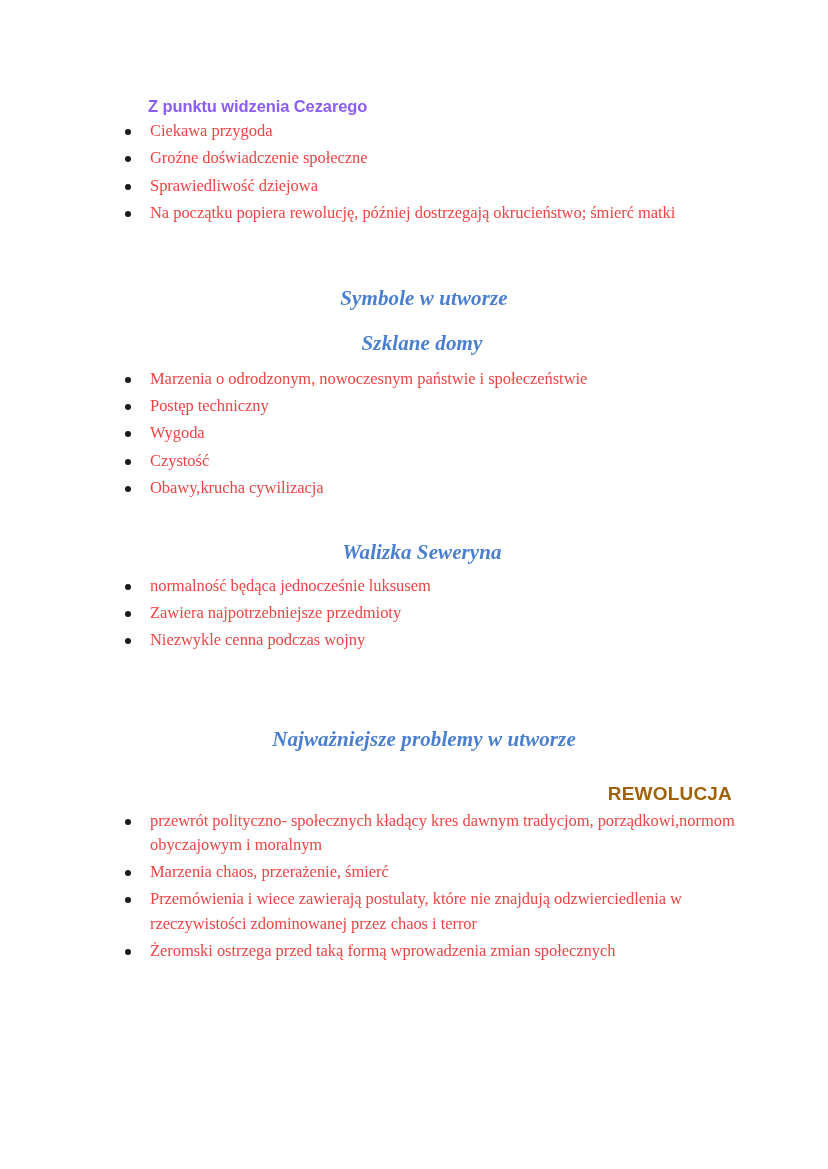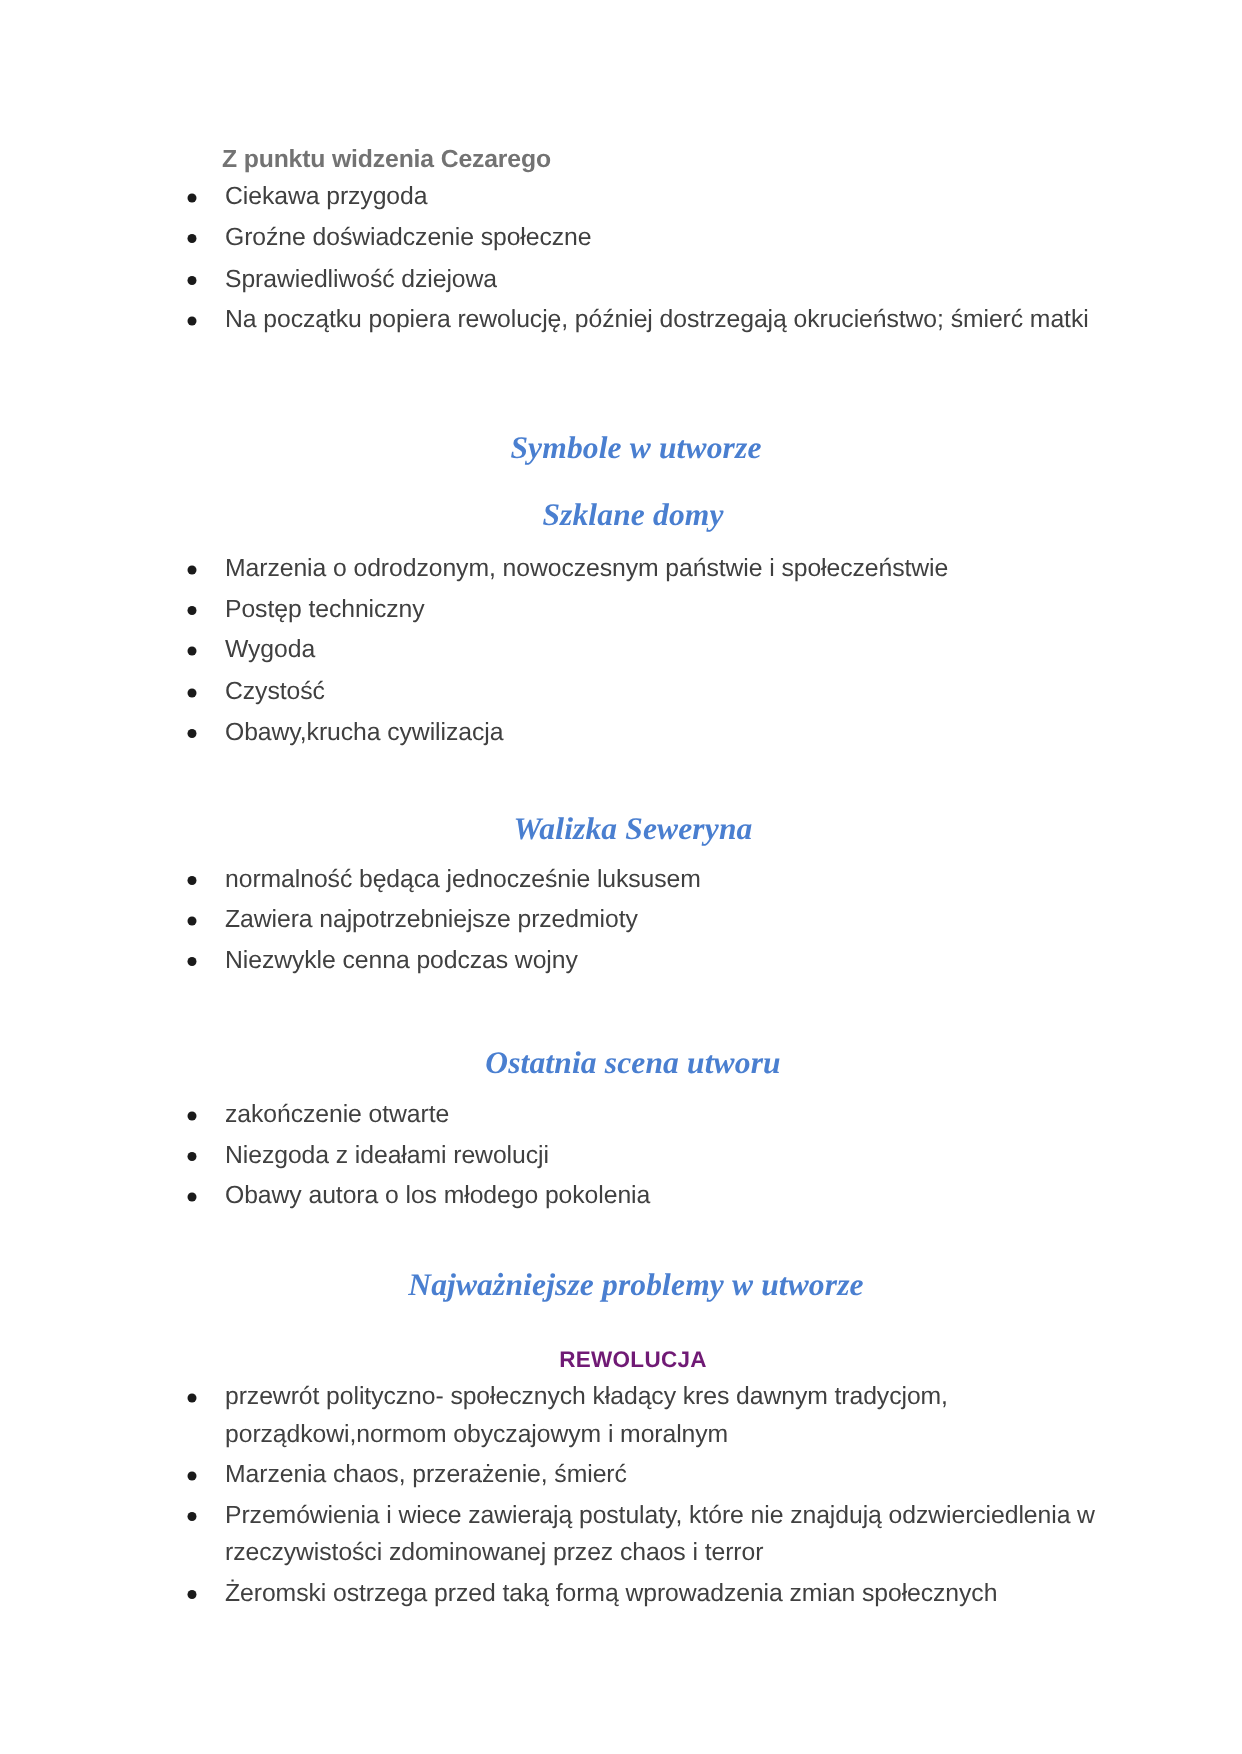--- a/index.html
+++ b/index.html
@@ -21,21 +21,21 @@
     position: absolute;
     left: 104px;
     top: 94px;
     width: 640px;
   }
 
   
   .sub-head {
     font-size: 16.5px;
     font-weight: bold;
-    color: #737373;
+    color: #8b5cf6;
     letter-spacing: -0.1px;
     margin: 0 0 1px 44px;
     line-height: 1.48;
   }
 
   
   .blue-head {
     font-family: "Liberation Serif", "DejaVu Serif", serif;
     font-style: italic;
     font-weight: bold;
@@ -50,44 +50,45 @@
     margin-left: 0;
   }
   .blue-head.centered {
     text-align: center;
     width: 620px;
     margin-left: 8px;
   }
 
   
   .center-head {
-    font-size: 15px;
+    font-size: 19px;
     font-weight: bold;
-    color: #701a75;
-    text-align: center;
+    color: #a16207;
+    text-align: right;
     width: 620px;
     margin: 0 0 1px 8px;
     letter-spacing: 0.2px;
     line-height: 1.48;
   }
 
   
   ul.bullets {
     list-style: none;
     margin: 0;
     padding: 0;
   }
   ul.bullets > li {
     position: relative;
     padding-left: 46px;
     font-size: 16.5px;
-    color: #404040;
+    color: #ef4444;
     line-height: 1.49;
     margin: 0 0 2.5px 0;
     letter-spacing: -0.05px;
+    font-family: Liberation Serif, serif;
   }
   ul.bullets > li::before {
     content: "";
     position: absolute;
     left: 21px;
     top: 10px;
     width: 6px;
     height: 6px;
     border-radius: 50%;
     background: #1a1a1a;
@@ -144,29 +145,20 @@
       <div style="height:8px"></div>
       <ul class="bullets">
         <li>normalność będąca jednocześnie luksusem</li>
         <li>Zawiera najpotrzebniejsze przedmioty</li>
         <li>Niezwykle cenna podczas wojny</li>
       </ul>
     </div>
 
     <div class="gap-xxl"></div>
 
-    <div>
-      <div class="blue-head centered">Ostatnia scena utworu</div>
-      <div style="height:8px"></div>
-      <ul class="bullets">
-        <li>zakończenie otwarte</li>
-        <li>Niezgoda z ideałami rewolucji</li>
-        <li>Obawy autora o los młodego pokolenia</li>
-      </ul>
-    </div>
 
     <div class="gap-lg"></div>
 
     <div class="blue-head left">Najważniejsze problemy w utworze</div>
 
     <div class="gap-md"></div>
 
     <div>
       <div class="center-head">REWOLUCJA</div>
       <ul class="bullets">

